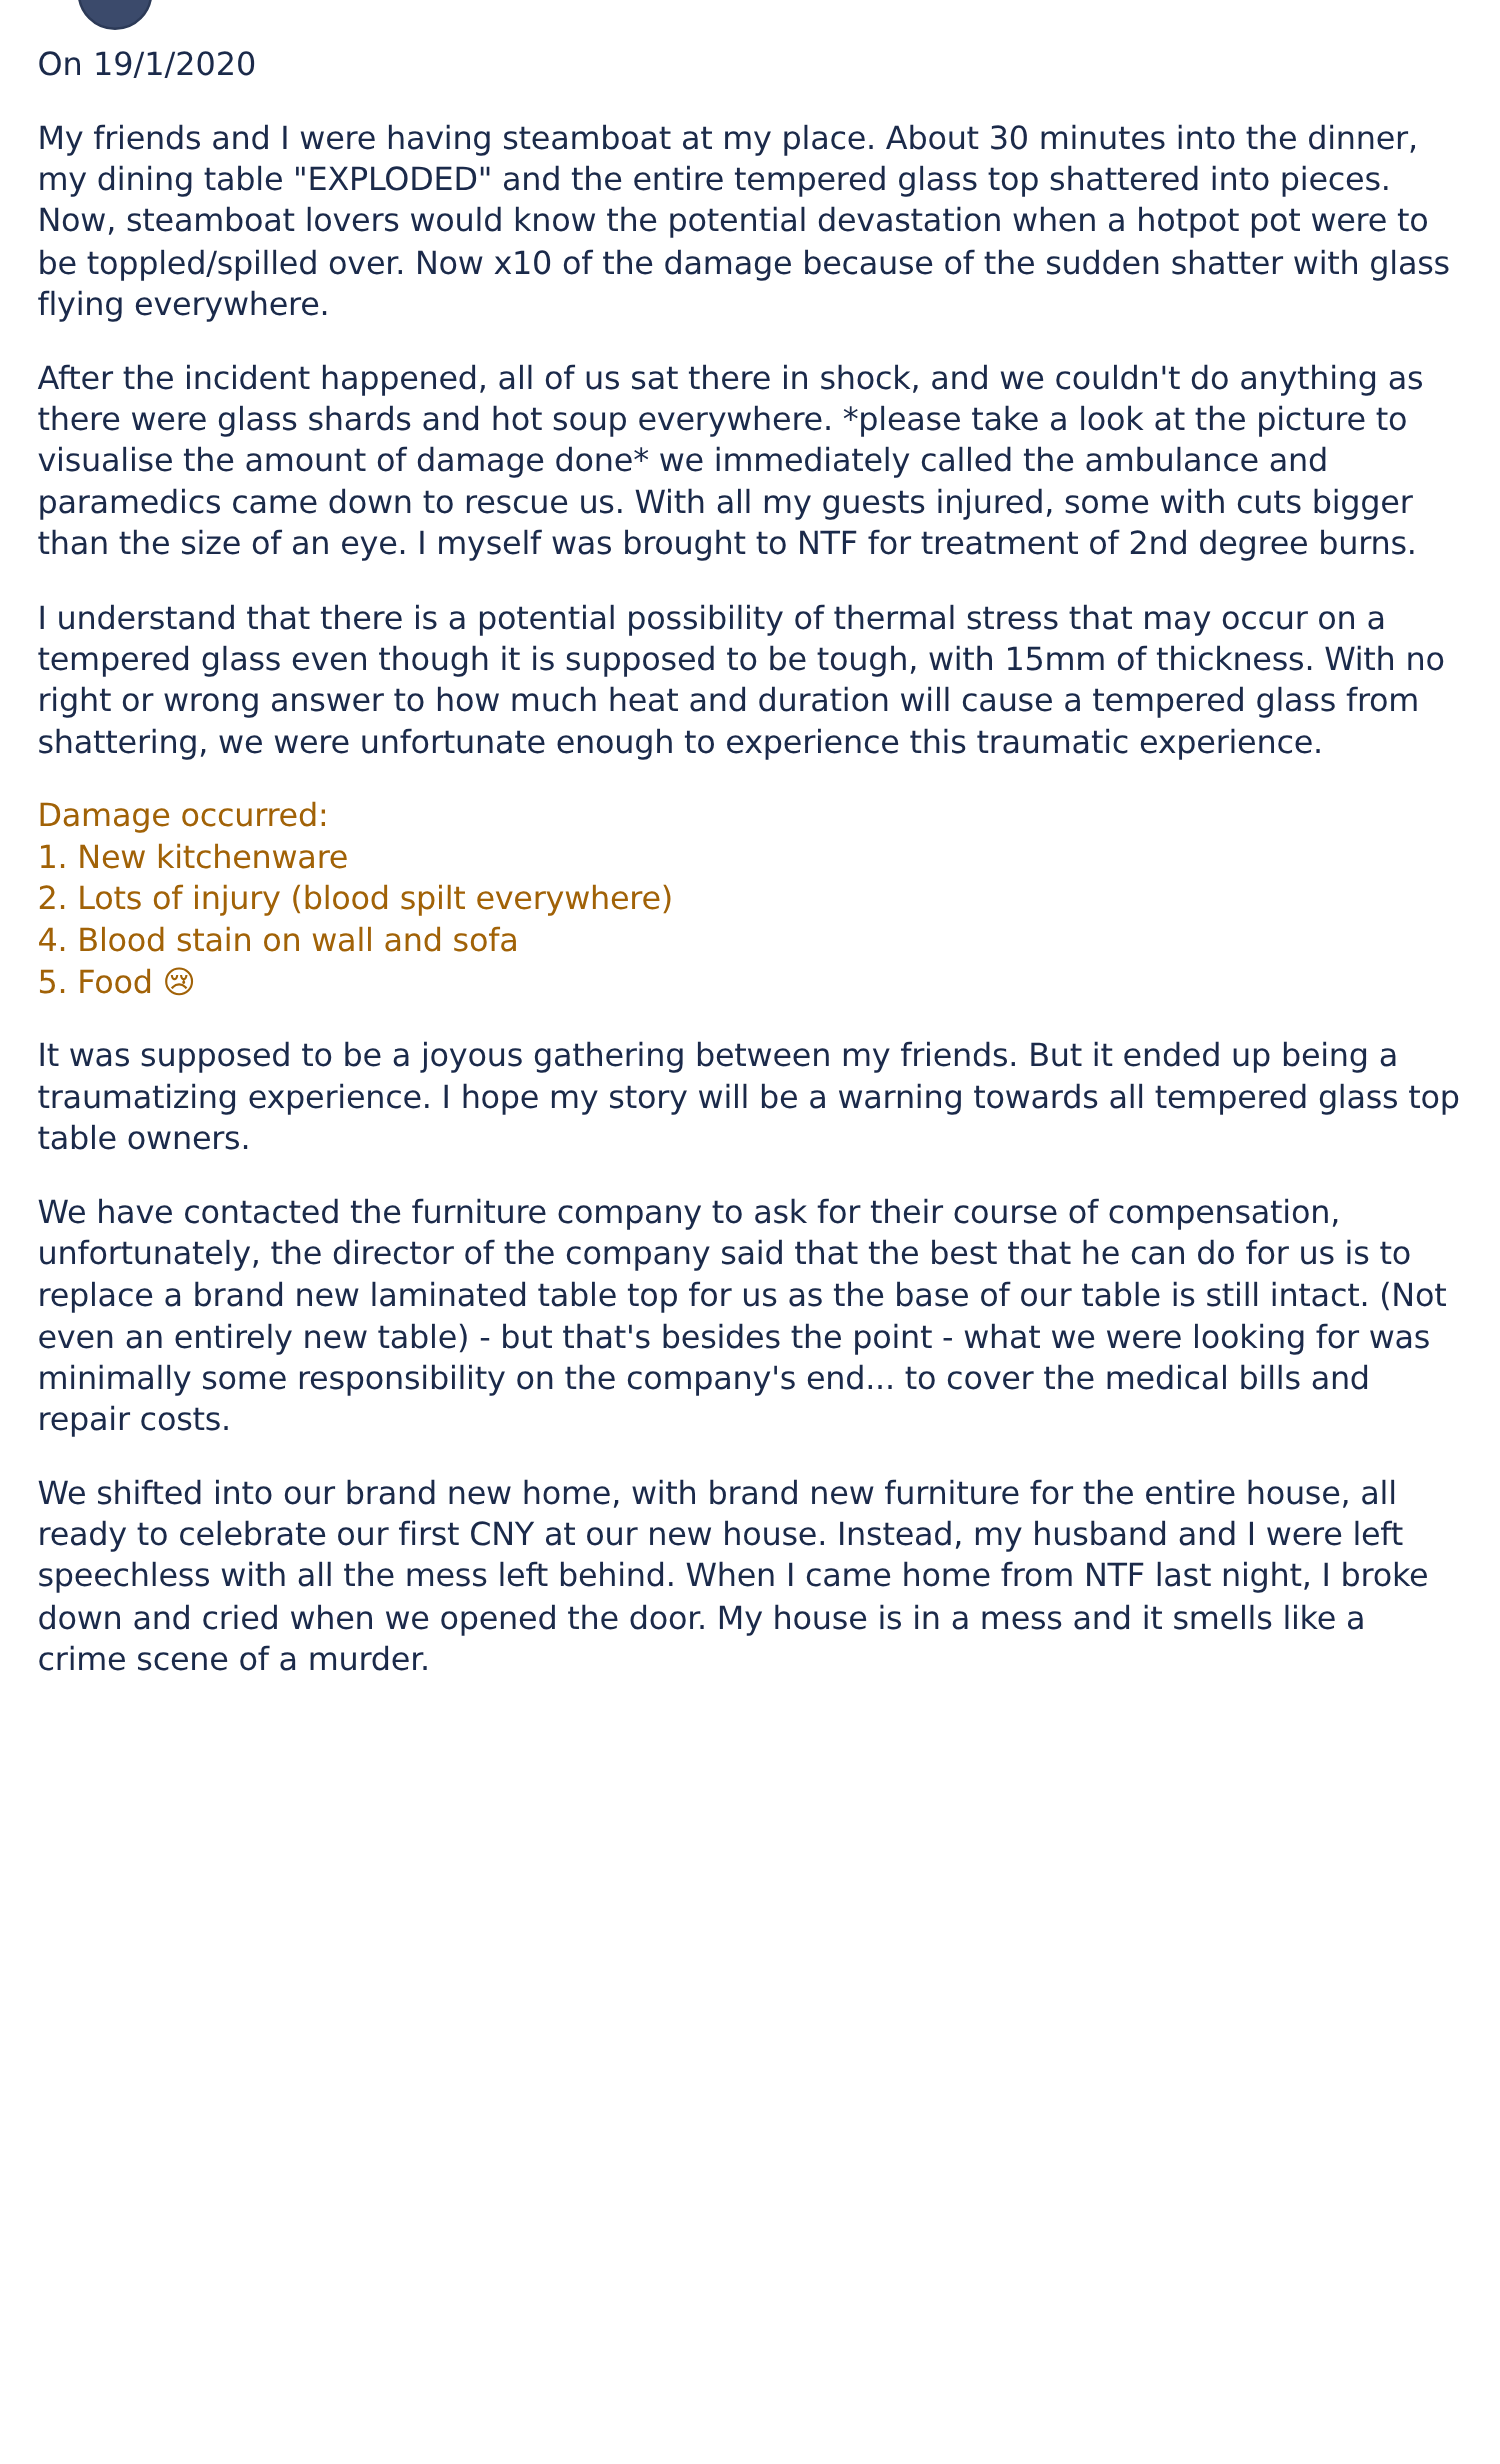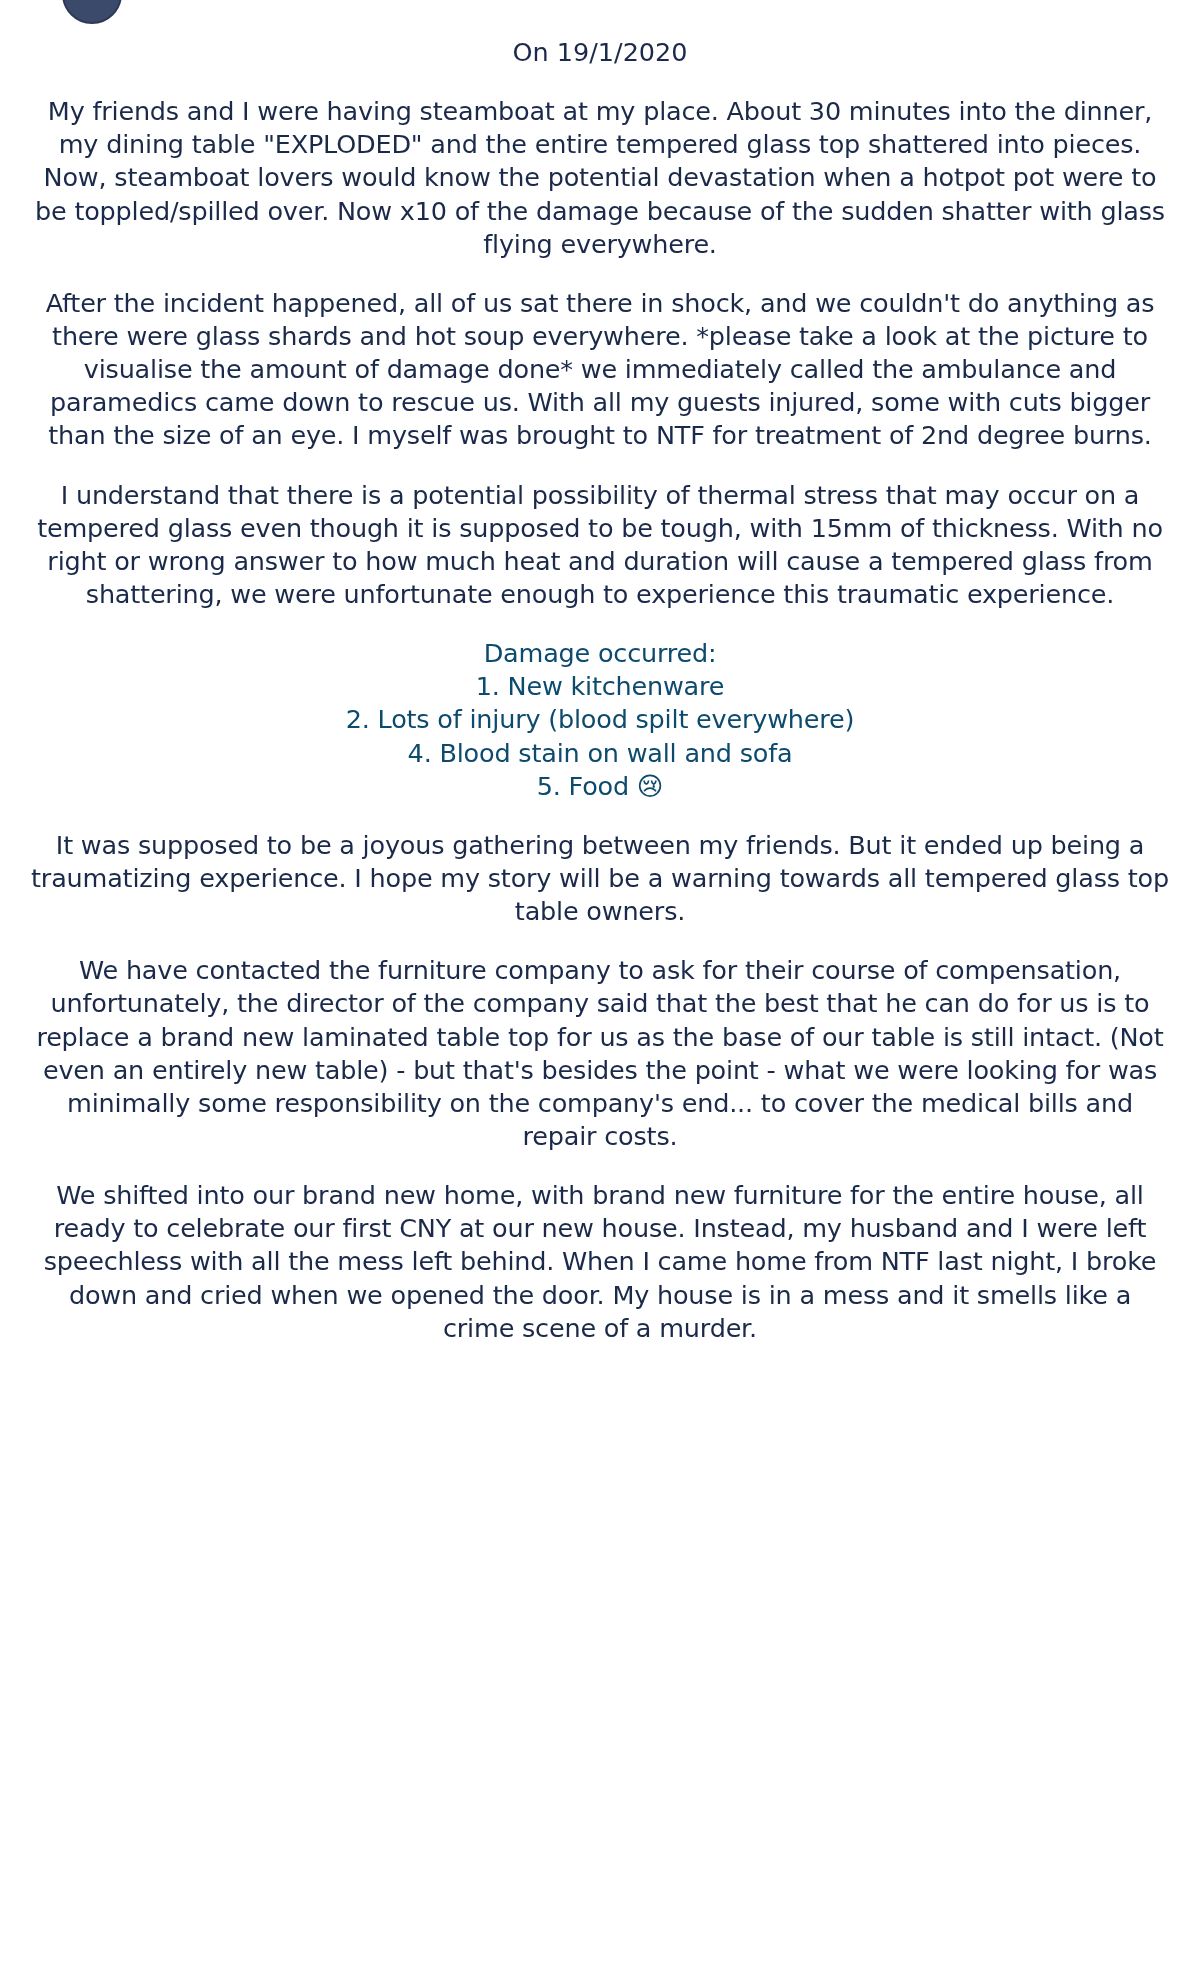--- a/index.html
+++ b/index.html
@@ -11,21 +11,20 @@
     width: 1200px;
     min-height: 1971px;
     font-family: "DejaVu Sans", "Liberation Sans", sans-serif;
     color: #1b2a4a;
   }
   .page {
     width: 1200px;
     box-sizing: border-box;
     padding: 0 30px 0 30px;
     position: relative;
-    text-align: center;
   }
   .avatar-strip {
     height: 24px;
     position: relative;
     overflow: hidden;
   }
   .avatar {
     position: absolute;
     left: 32px;
     top: -36px;
@@ -51,21 +50,21 @@
     line-height: 1.3;
     margin: 0 0 26px 0;
     color: #1b2a4a;
   }
   .damage-block {
     margin: 0 0 26px 0;
   }
   .damage-block .line {
     font-size: 25.5px;
     line-height: 1.30;
-    color: #0c4a6e;
+    color: #a16207;
     letter-spacing: -0.2px;
   }
   .emoji {
     font-family: "DejaVu Sans", sans-serif;
   }
 </style>
 </head>
 <body>
 
 <div class="page">

